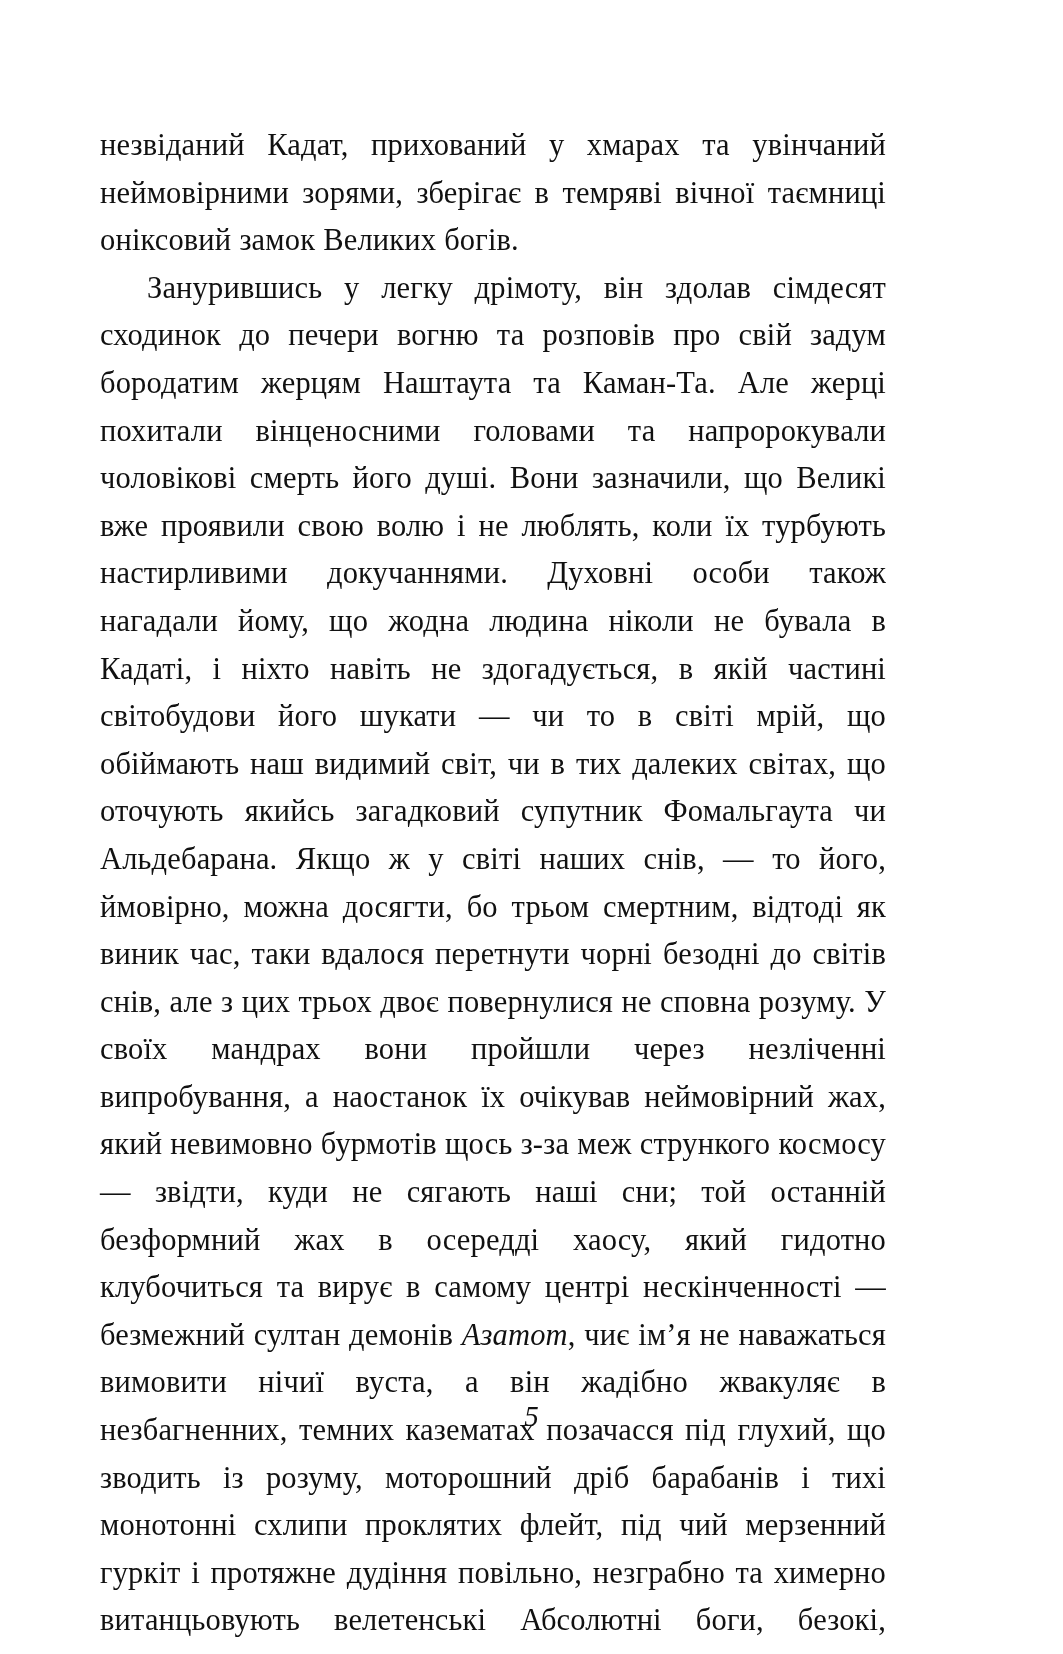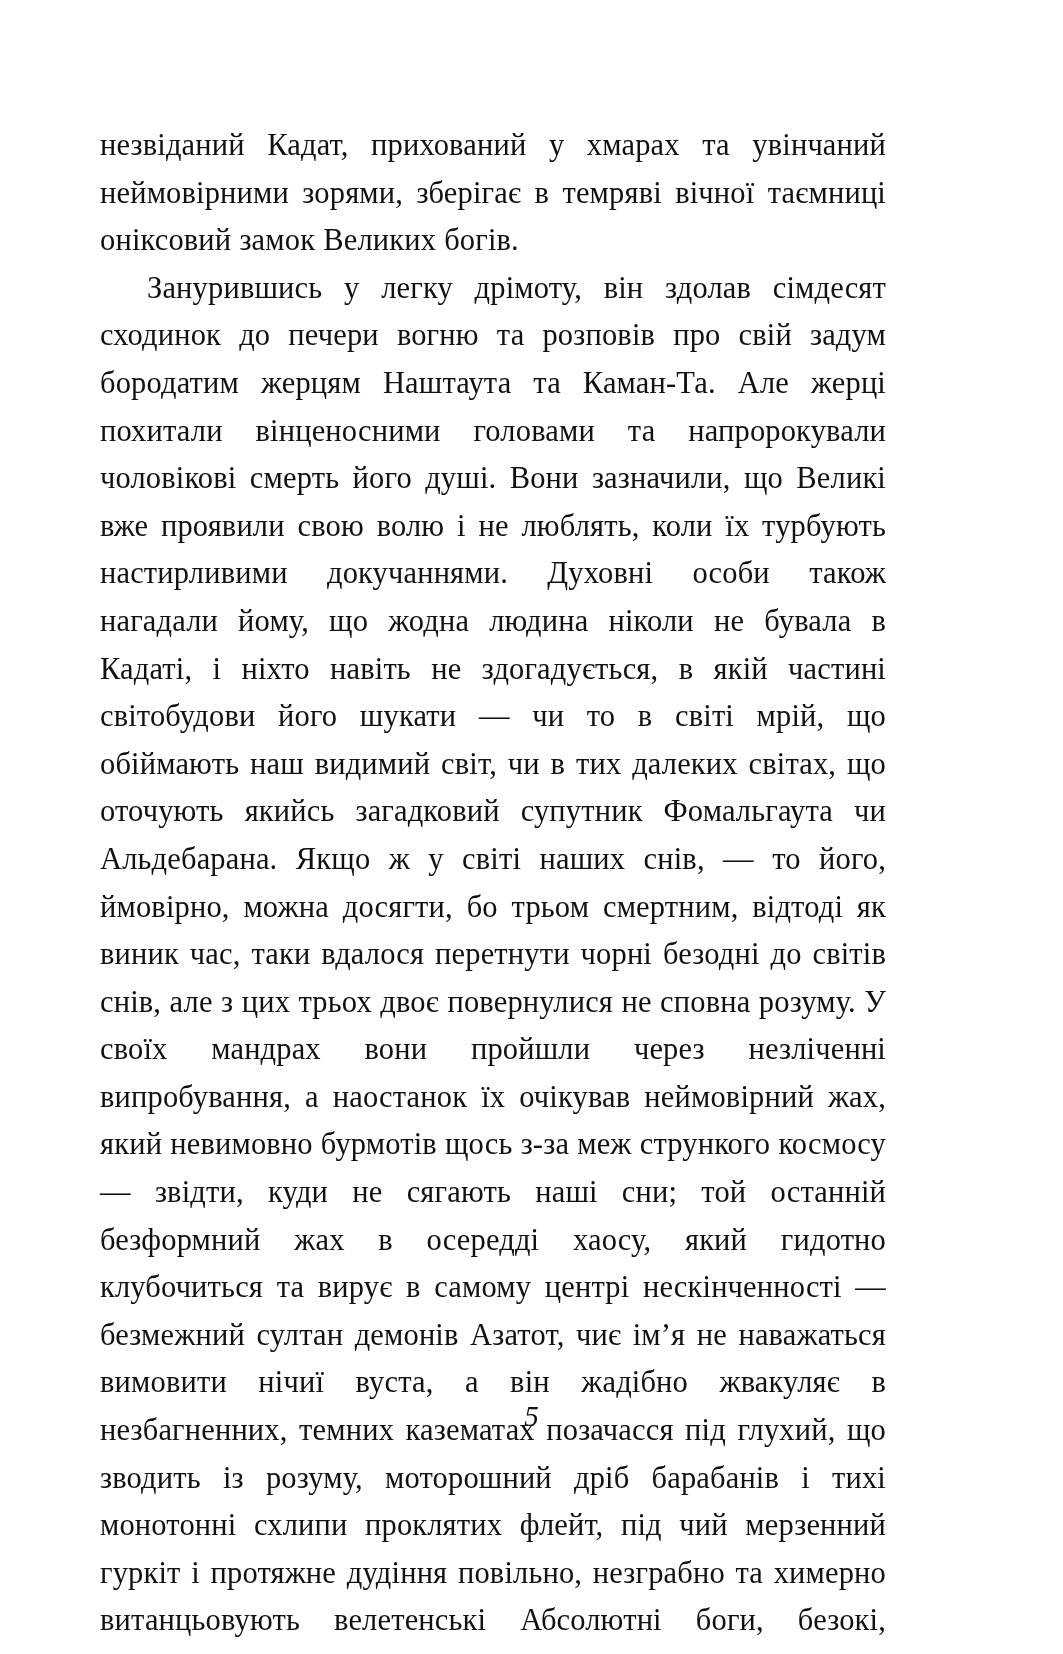--- a/index.html
+++ b/index.html
@@ -40,20 +40,21 @@
     hyphens: manual;
     word-spacing: 0.01em;
     letter-spacing: 0.005em;
   }
 
   .para.indent {
     text-indent: 47px;
   }
 
   .para .it {
+    font-style: italic;
   }
 
   .folio {
     position: absolute;
     left: 0;
     right: 0;
     top: 1400px;
     text-align: center;
     font-size: 29px;
     font-style: italic;

